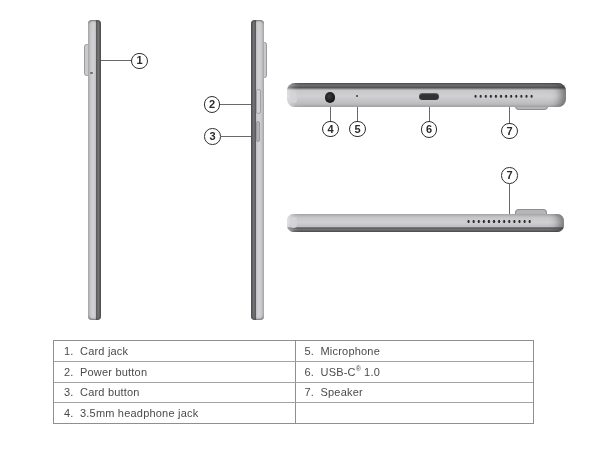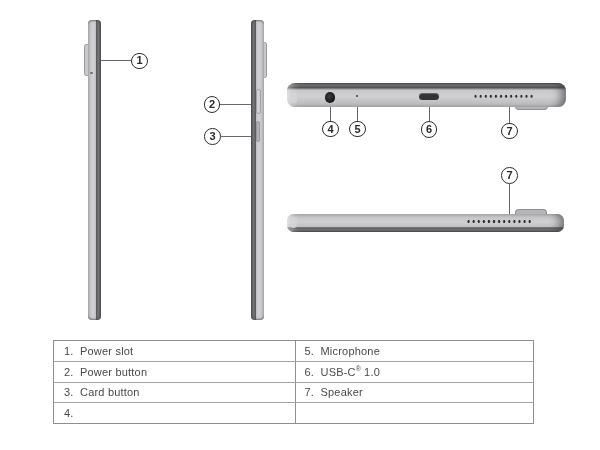--- a/index.html
+++ b/index.html
@@ -155,32 +155,33 @@
       <span>7</span>
     </div>
   <div class="callout" style="left:501.25px;top:167.25px;">
       <span>7</span>
     </div>
 
   <div class="legend">
 
     <div class="cell r0">
       <span class="num">1.</span>
-      <span class="lbl">Power slot</span>
+      <span class="lbl">Card jack</span>
     </div>
     <div class="cell">
       <span class="num">2.</span>
       <span class="lbl">Power button</span>
     </div>
     <div class="cell">
       <span class="num">3.</span>
       <span class="lbl">Card button</span>
     </div>
     <div class="cell">
       <span class="num">4.</span>
+      <span class="lbl">3.5mm headphone jack</span>
     </div>
 
     <div class="cell r0 rightcol">
       <span class="num">5.</span>
       <span class="lbl">Microphone</span>
     </div>
     <div class="cell rightcol">
       <span class="num">6.</span>
       <span class="lbl"><span>USB-C</span><sup>®</sup><span class="rest">1.0</span></span>
     </div>

